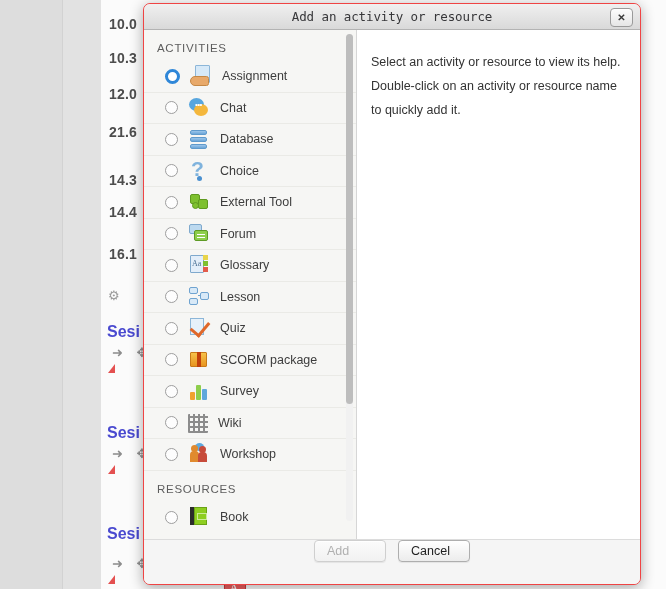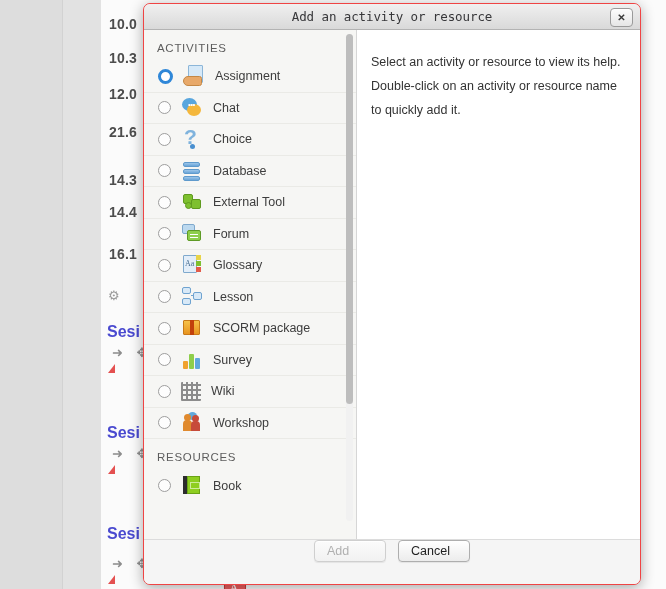--- a/index.html
+++ b/index.html
@@ -185,21 +185,21 @@
     letter-spacing: .7px;
     padding: 12px 0 7px 13px;
     font-family: "Liberation Sans", sans-serif;
   }
 
   .opt-row {
     position: relative;
     height: 31.5px;
     display: flex;
     align-items: center;
-    padding-left: 14px;
+    padding-left: 21px;
     cursor: pointer;
     border-bottom: 1px solid #eaeae6;
     box-sizing: border-box;
   }
   .opt-row:last-child { border-bottom: none; }
 
   .radio {
     flex: 0 0 auto;
     width: 13px; height: 13px;
     border-radius: 50%;
@@ -564,34 +564,34 @@
             <div class="radio"></div>
             <div class="ic ic-chat">
                 <div class="b1"></div>
                 <div class="b2"></div>
               </div>
             <div class="opt-label">Chat</div>
           </div>
 
           <div class="opt-row">
             <div class="radio"></div>
-            <div class="ic ic-choice">
-                <div class="dot"></div>
-              </div>
-            <div class="opt-label">Choice</div>
-          </div>
-
-          <div class="opt-row">
-            <div class="radio"></div>
             <div class="ic ic-database">
                 <div class="bar b-a"></div>
                 <div class="bar b-b"></div>
                 <div class="bar b-c"></div>
               </div>
             <div class="opt-label">Database</div>
+          </div>
+
+          <div class="opt-row">
+            <div class="radio"></div>
+            <div class="ic ic-choice">
+                <div class="dot"></div>
+              </div>
+            <div class="opt-label">Choice</div>
           </div>
 
           <div class="opt-row">
             <div class="radio"></div>
             <div class="ic ic-exttool">
                 <div class="p p1"></div>
                 <div class="p p2"></div>
                 <div class="p p3"></div>
               </div>
             <div class="opt-label">External Tool</div>
@@ -621,20 +621,28 @@
             <div class="radio"></div>
             <div class="ic ic-lesson">
                 <div class="bx x1"></div>
                 <div class="bx x2"></div>
                 <div class="bx x3"></div>
                 <div class="ln"></div>
               </div>
             <div class="opt-label">Lesson</div>
           </div>
 
+          <div class="opt-row">
+            <div class="radio"></div>
+            <div class="ic ic-quiz">
+                <div class="pg"></div>
+                <div class="chk"></div>
+              </div>
+            <div class="opt-label">Quiz</div>
+          </div>
 
           <div class="opt-row">
             <div class="radio"></div>
             <div class="ic ic-scorm">
                 <div class="box"></div>
               </div>
             <div class="opt-label">SCORM package</div>
           </div>
 
           <div class="opt-row">

